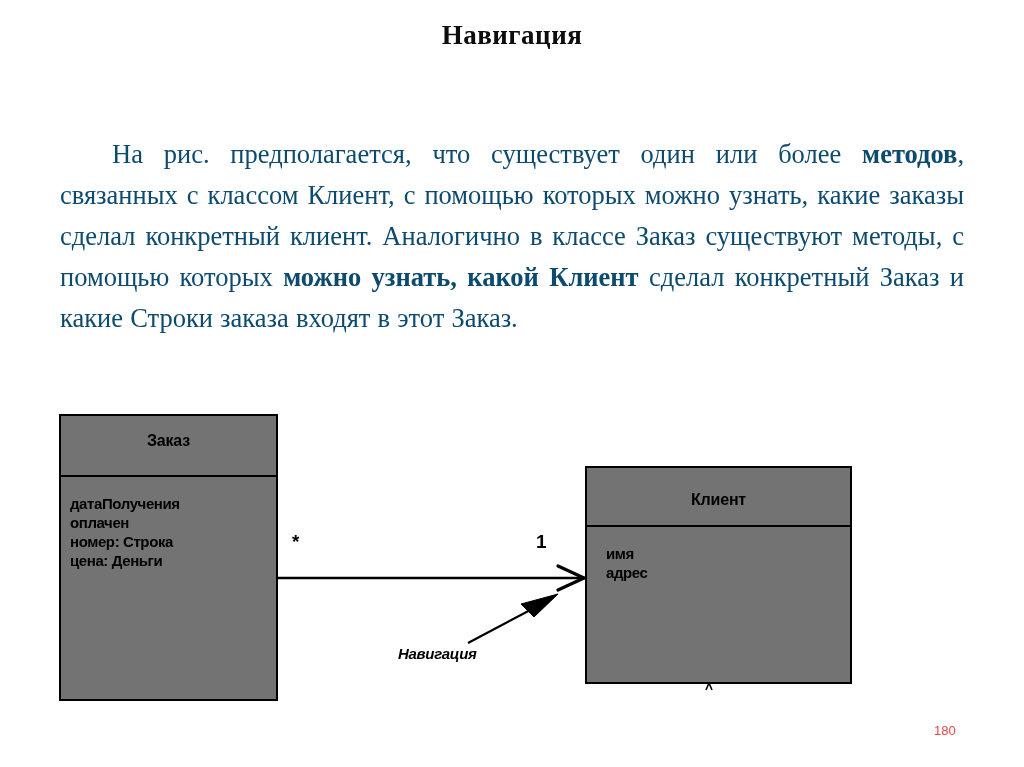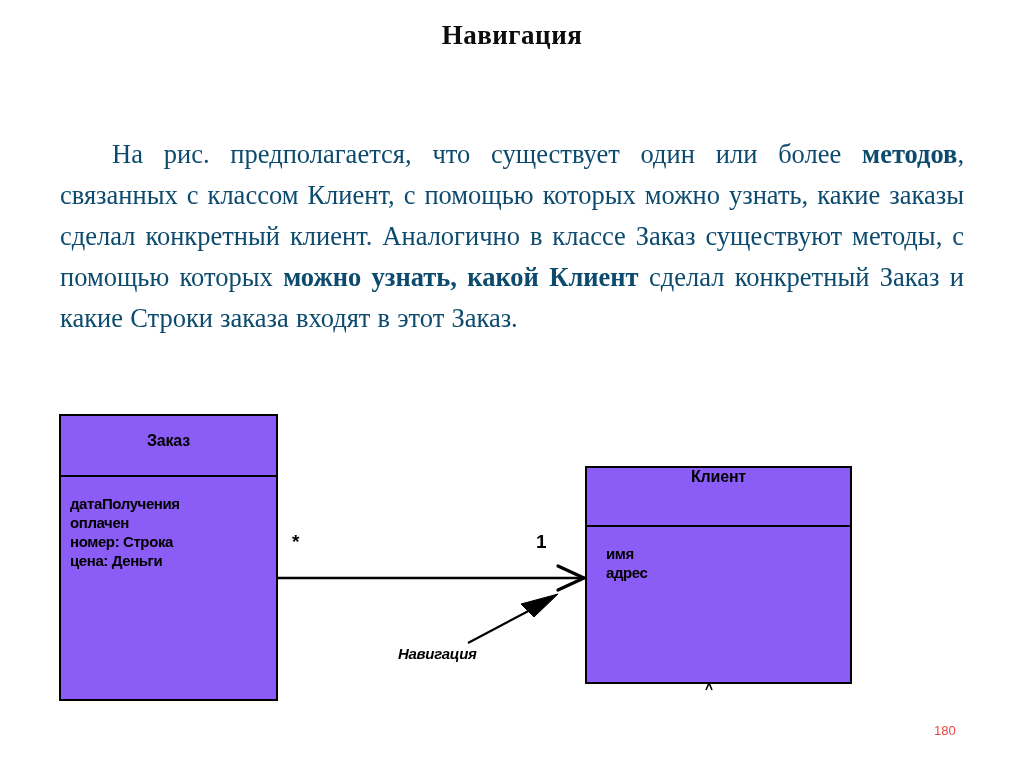--- a/index.html
+++ b/index.html
@@ -51,21 +51,21 @@
   #uml-diagram {
     position: absolute;
     left: 0;
     top: 0;
     width: 1024px;
     height: 767px;
   }
 
   .uml-class {
     position: absolute;
-    background: #8b5cf6;
+    background: #737373;
     border: 2.5px solid #000000;
     box-sizing: border-box;
   }
   .uml-compartment {
     box-sizing: border-box;
     position: relative;
   }
   .uml-compartment + .uml-compartment {
     border-top: 2.5px solid #000000;
   }
@@ -100,21 +100,21 @@
   #class-order-ops { padding: 26px 0 0 12px; }
 
   
   #class-customer {
     left: 585px;
     top: 466px;
     width: 267px;
     height: 218px;
   }
   #class-customer-name-compartment { height: 57px; }
-  #class-customer-name { padding-top: 0; }
+  #class-customer-name { padding-top: 23px; }
   #class-customer-attrs-compartment { height: 91px; }
   #class-customer-attrs { padding: 17px 0 0 19px; }
   #class-customer-ops-compartment { height: 64px; }
   #class-customer-ops { padding: 18px 0 0 11px; }
 
   
   #association-svg {
     position: absolute;
     left: 0;
     top: 0;

